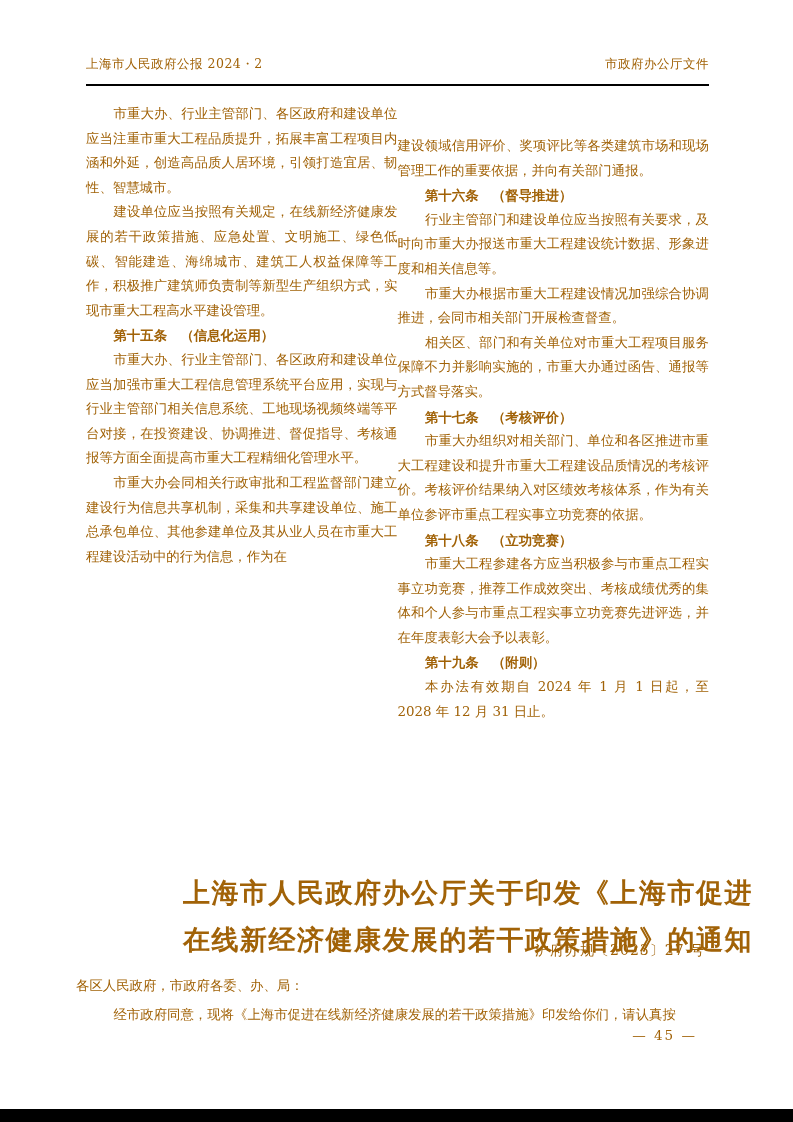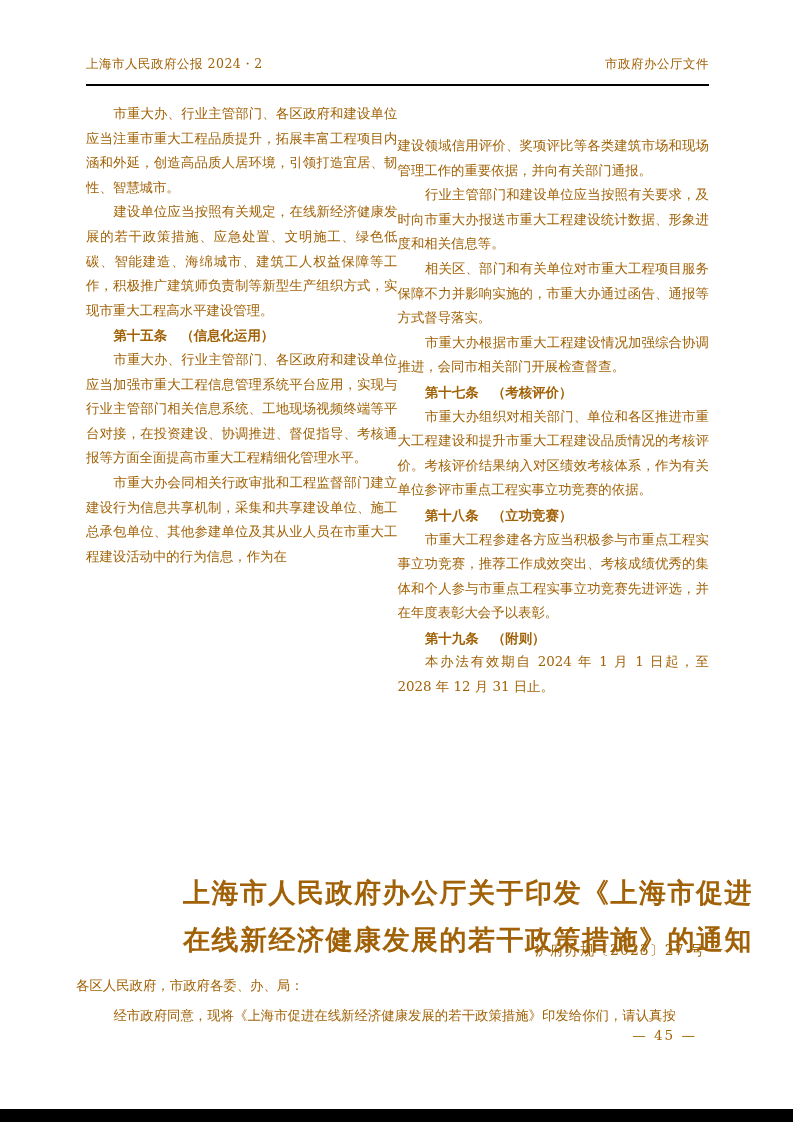--- a/index.html
+++ b/index.html
@@ -42,21 +42,21 @@
   .doc-number {
     position:absolute; top:942px; right:88px;
     font-size:14px; letter-spacing:1px;
   }
   .salutation {
     position:absolute; top:974px; left:76px; right:84px;
     font-size:13.4px; line-height:24px;
   }
   .notice-body {
     position:absolute; top:1004px; left:86px; right:84px;
-    font-size:13.4px; line-height:24px; text-indent:2.05em; text-align:justify;
+    font-size:13.4px; line-height:24px; text-indent:2.05em; text-align:justify;font-family:Liberation Mono, monospace;
   }
   .page-number {
     position:absolute; top:1027px; right:96px;
     font-size:13.5px; letter-spacing:2px;
   }
   .bottom-bar {
     position:absolute; bottom:0; left:0; right:0; height:13px;
     background:#000;
   }
 </style>
@@ -74,23 +74,24 @@
   <div class="columns">
     <div class="col">
       <p class="para">市重大办、行业主管部门、各区政府和建设单位应当注重市重大工程品质提升，拓展丰富工程项目内涵和外延，创造高品质人居环境，引领打造宜居、韧性、智慧城市。</p>
       <p class="para">建设单位应当按照有关规定，在线新经济健康发展的若干政策措施、应急处置、文明施工、绿色低碳、智能建造、海绵城市、建筑工人权益保障等工作，积极推广建筑师负责制等新型生产组织方式，实现市重大工程高水平建设管理。</p>
       <p class="para article">第十五条　（信息化运用）</p>
       <p class="para">市重大办、行业主管部门、各区政府和建设单位应当加强市重大工程信息管理系统平台应用，实现与行业主管部门相关信息系统、工地现场视频终端等平台对接，在投资建设、协调推进、督促指导、考核通报等方面全面提高市重大工程精细化管理水平。</p>
       <p class="para">市重大办会同相关行政审批和工程监督部门建立建设行为信息共享机制，采集和共享建设单位、施工总承包单位、其他参建单位及其从业人员在市重大工程建设活动中的行为信息，作为在</p>
     </div>
     <div class="col">
       <p class="para cont">建设领域信用评价、奖项评比等各类建筑市场和现场管理工作的重要依据，并向有关部门通报。</p>
+      <p class="para article">第十六条　（督导推进）</p>
       <p class="para">行业主管部门和建设单位应当按照有关要求，及时向市重大办报送市重大工程建设统计数据、形象进度和相关信息等。</p>
+      <p class="para">市重大办根据市重大工程建设情况加强综合协调推进，会同市相关部门开展检查督查。</p>
       <p class="para">相关区、部门和有关单位对市重大工程项目服务保障不力并影响实施的，市重大办通过函告、通报等方式督导落实。</p>
-      <p class="para">市重大办根据市重大工程建设情况加强综合协调推进，会同市相关部门开展检查督查。</p>
       <p class="para article">第十七条　（考核评价）</p>
       <p class="para">市重大办组织对相关部门、单位和各区推进市重大工程建设和提升市重大工程建设品质情况的考核评价。考核评价结果纳入对区绩效考核体系，作为有关单位参评市重点工程实事立功竞赛的依据。</p>
       <p class="para article">第十八条　（立功竞赛）</p>
       <p class="para">市重大工程参建各方应当积极参与市重点工程实事立功竞赛，推荐工作成效突出、考核成绩优秀的集体和个人参与市重点工程实事立功竞赛先进评选，并在年度表彰大会予以表彰。</p>
       <p class="para article">第十九条　（附则）</p>
       <p class="para">本办法有效期自 2024 年 1 月 1 日起，至 2028 年 12 月 31 日止。</p>
     </div>
   </div>
 
   <div class="notice-title">

